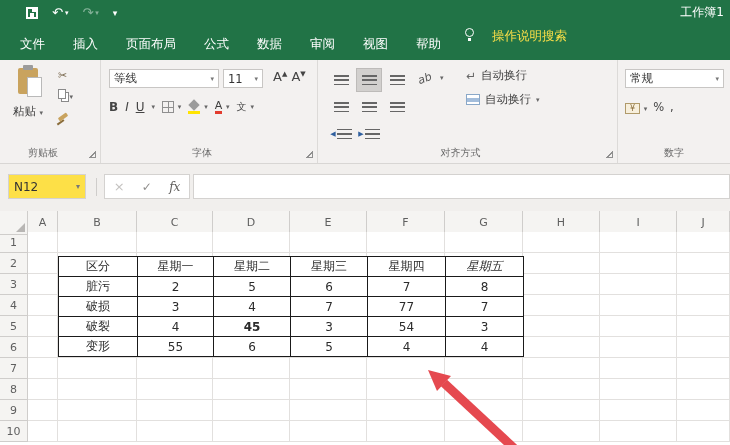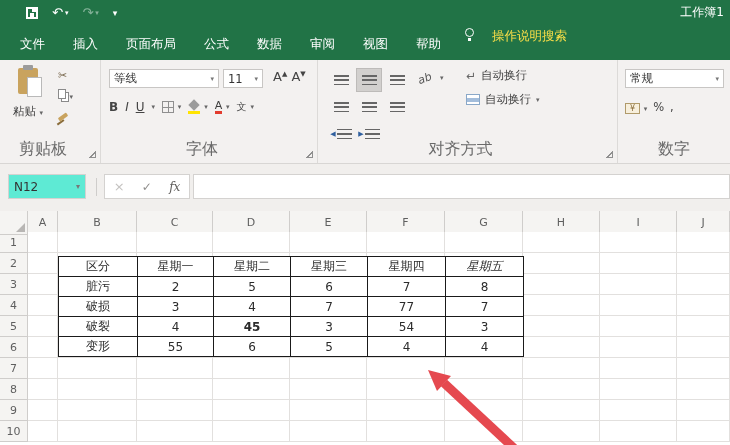--- a/index.html
+++ b/index.html
@@ -24,21 +24,21 @@
   .rtab { color:#fff; font-size:12.5px; padding:0 14px; display:flex; align-items:center; cursor:default; }
   .rtab.sel { background:#fff; color:#217346; }
   .tellme { display:flex; align-items:flex-start; gap:18px; color:#fde047; font-size:12.5px; padding:0 10px; }
   .bulb { display:inline-block; width:9px; height:9px; border:1.5px solid #fff; border-radius:50%; position:relative; }
   .bulb::after { content:''; position:absolute; left:2px; top:9px; width:3px; height:3px; background:#fff; }
 
   
   #ribbon { position:absolute; left:0; top:60px; width:730px; height:104px; background:#f3f1f0;
     border-bottom:1px solid #d8d6d4; display:flex; }
   .rgroup { position:relative; height:100%; border-right:1px solid #dcdad8; }
-  .glabel { position:absolute; bottom:3px; left:0; right:14px; text-align:center; font-size:16px; color:#6a6a6a; }
+  .glabel { position:absolute; bottom:3px; left:0; right:14px; text-align:center; font-size:10px; color:#6a6a6a; }
   .lnch { position:absolute; right:4px; bottom:5px; width:7px; height:7px;
     border-right:1px solid #8f8f8f; border-bottom:1px solid #8f8f8f;
     background:linear-gradient(135deg,transparent 52%,#8f8f8f 52%,#8f8f8f 68%,transparent 68%); }
 
   
   #g-clip { width:101px; }
   .paste-big { position:absolute; left:8px; top:8px; width:40px; height:72px; text-align:center; }
   .clipb { display:inline-block; width:20px; height:26px; background:#c9a35e; border-radius:2px; position:relative; }
   .clipb::before { content:''; position:absolute; left:5px; top:-3px; width:10px; height:5px; background:#9c9c9c; border-radius:1px; }
   .clipb::after { content:''; position:absolute; right:-4px; bottom:-3px; width:13px; height:18px; background:#fff; border:1px solid #b9b9b9; }
@@ -86,21 +86,21 @@
 
   
   #g-num { width:112px; border-right:none; }
   #num-fmt { position:absolute; left:7px; top:9px; width:99px; }
   .numrow2 { position:absolute; left:7px; top:40px; display:flex; align-items:center; gap:6px; font-size:11.5px; color:#444; }
   .coin-ic { display:inline-block; width:15px; height:11px; border:1px solid #b09a6a; background:#f7efdc;
     font-size:8px; color:#8a6d3b; text-align:center; line-height:10px; }
 
   
   #fbar { position:absolute; left:0; top:164px; width:730px; height:47px; background:#f1efed; }
-  #namebox { position:absolute; left:8px; top:10px; width:78px; height:25px; background:#5eead4;
+  #namebox { position:absolute; left:8px; top:10px; width:78px; height:25px; background:#fde047;
     border:1px solid #d4d2d0; font-size:12px; color:#333; display:flex; align-items:center;
     justify-content:space-between; padding:0 5px; }
   #namebox .car { font-size:8px; color:#777; }
   .fb-sep { position:absolute; left:96px; top:14px; width:1px; height:18px; background:#cfcdcb; }
   #fb-btns { position:absolute; left:104px; top:10px; width:86px; height:25px; background:#fff;
     border:1px solid #d4d2d0; display:flex; align-items:center; justify-content:space-around; }
   .fb-x { color:#c4c2c0; font-size:13px; }
   .fb-ck { color:#8f8d8b; font-size:12px; }
   .fb-fx { color:#5f5d5b; font-size:12px; font-style:italic; font-family:"DejaVu Serif","Liberation Serif",serif; }
   #fb-input { position:absolute; left:193px; top:10px; width:537px; height:25px; background:#fff; border:1px solid #d4d2d0; }

